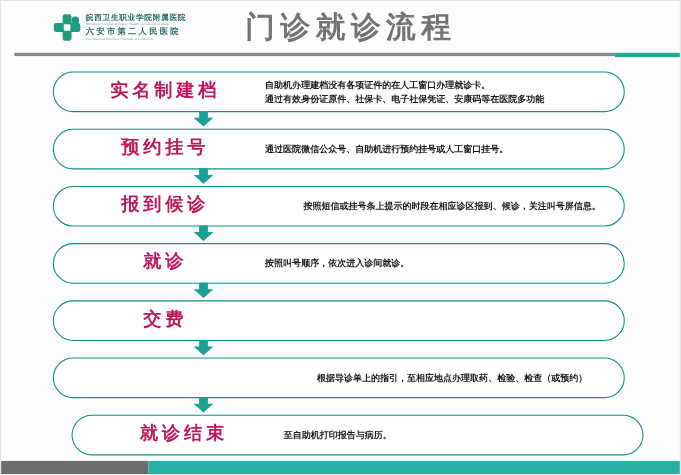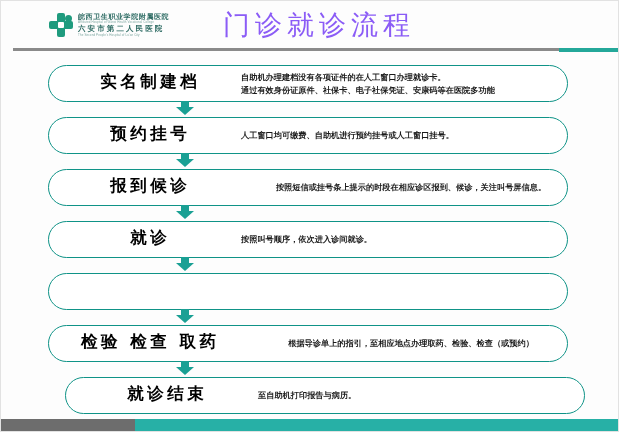--- a/index.html
+++ b/index.html
@@ -106,22 +106,22 @@
     transform: scaleY(0.9);
     transform-origin: left center;
     margin-top: 1px;
   }
 
   .page-title {
     position: absolute;
     left: 222px;
     top: 6px;
     font-size: 27px;
-    font-weight: normal;
-    color: #8b5cf6;
+    font-weight: bold;
+    color: #737373;
     letter-spacing: 5px;
     white-space: nowrap;
     font-family: "DejaVu Sans", "Liberation Sans", sans-serif;
   }
 
   .header-rule {
     position: absolute;
     left: 12px;
     top: 47px;
     width: 546px;
@@ -162,21 +162,21 @@
     background: #ffffff;
   }
   .step-title {
     position: absolute;
     left: 60px;
     top: 11px;
     width: 175px;
     text-align: center;
     font-size: 16.5px;
     font-weight: bold;
-    color: #000000;
+    color: #be185d;
     letter-spacing: 3.5px;
     text-indent: 3.5px;
     white-space: nowrap;
     font-family: "DejaVu Sans", "Liberation Sans", sans-serif;
   }
   .step-desc {
     position: absolute;
     left: 240px;
     top: 0;
     width: 320px;
@@ -272,21 +272,21 @@
       <div class="arrow">
         <div class="stem"></div>
           <div class="head"></div>
       </div>
     </div>
 
     <div class="flow-row">
       <div class="capsule"></div>
       <div class="step-title">预约挂号</div>
       <div class="step-desc">
-        <span>人工窗口均可缴费、自助机进行预约挂号或人工窗口挂号。</span>
+        <span>通过医院微信公众号、自助机进行预约挂号或人工窗口挂号。</span>
       </div>
       <div class="arrow">
         <div class="stem"></div>
           <div class="head"></div>
       </div>
     </div>
 
     <div class="flow-row">
       <div class="capsule"></div>
       <div class="step-title">报到候诊</div>
@@ -306,29 +306,29 @@
         <span>按照叫号顺序，依次进入诊间就诊。</span>
       </div>
       <div class="arrow">
         <div class="stem"></div>
           <div class="head"></div>
       </div>
     </div>
 
     <div class="flow-row">
       <div class="capsule"></div>
-      <div class="arrow">
-        <div class="stem"></div>
-          <div class="head"></div>
-      </div>
-    </div>
-
-    <div class="flow-row">
-      <div class="capsule"></div>
-      <div class="step-title">检验 检查 取药</div>
+      <div class="step-title">交费</div>
+      <div class="arrow">
+        <div class="stem"></div>
+          <div class="head"></div>
+      </div>
+    </div>
+
+    <div class="flow-row">
+      <div class="capsule"></div>
       <div class="step-desc wide">
         <span>根据导诊单上的指引，至相应地点办理取药、检验、检查（或预约）</span>
       </div>
       <div class="arrow">
         <div class="stem"></div>
           <div class="head"></div>
       </div>
     </div>
 
     <div class="flow-row last">

